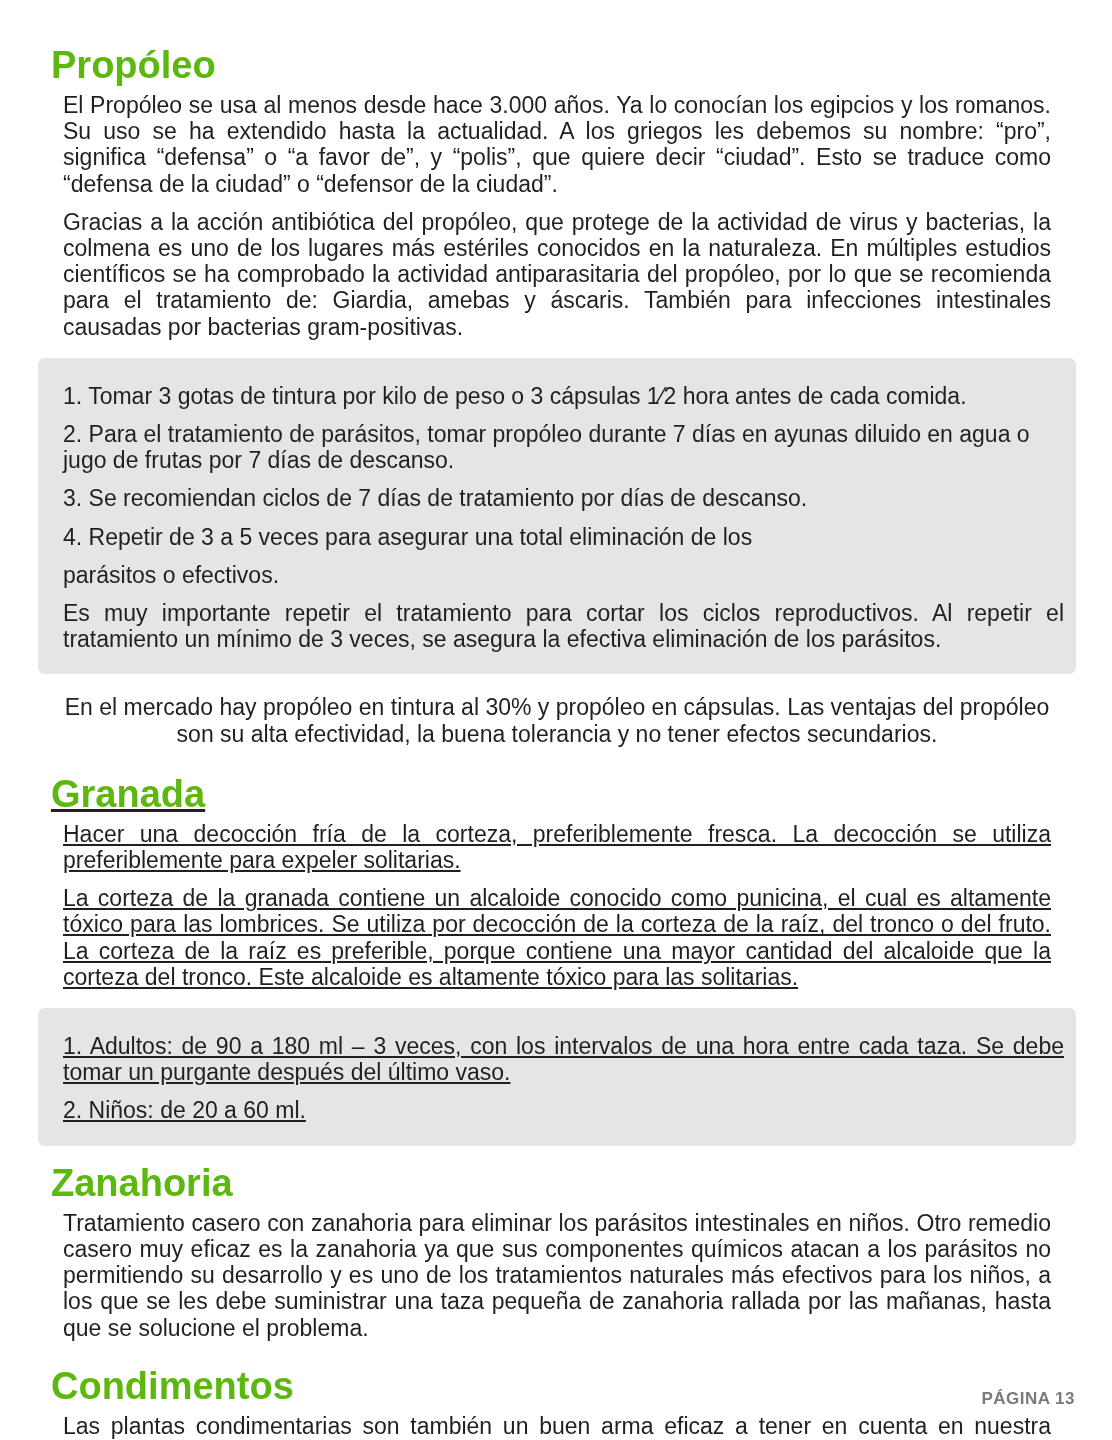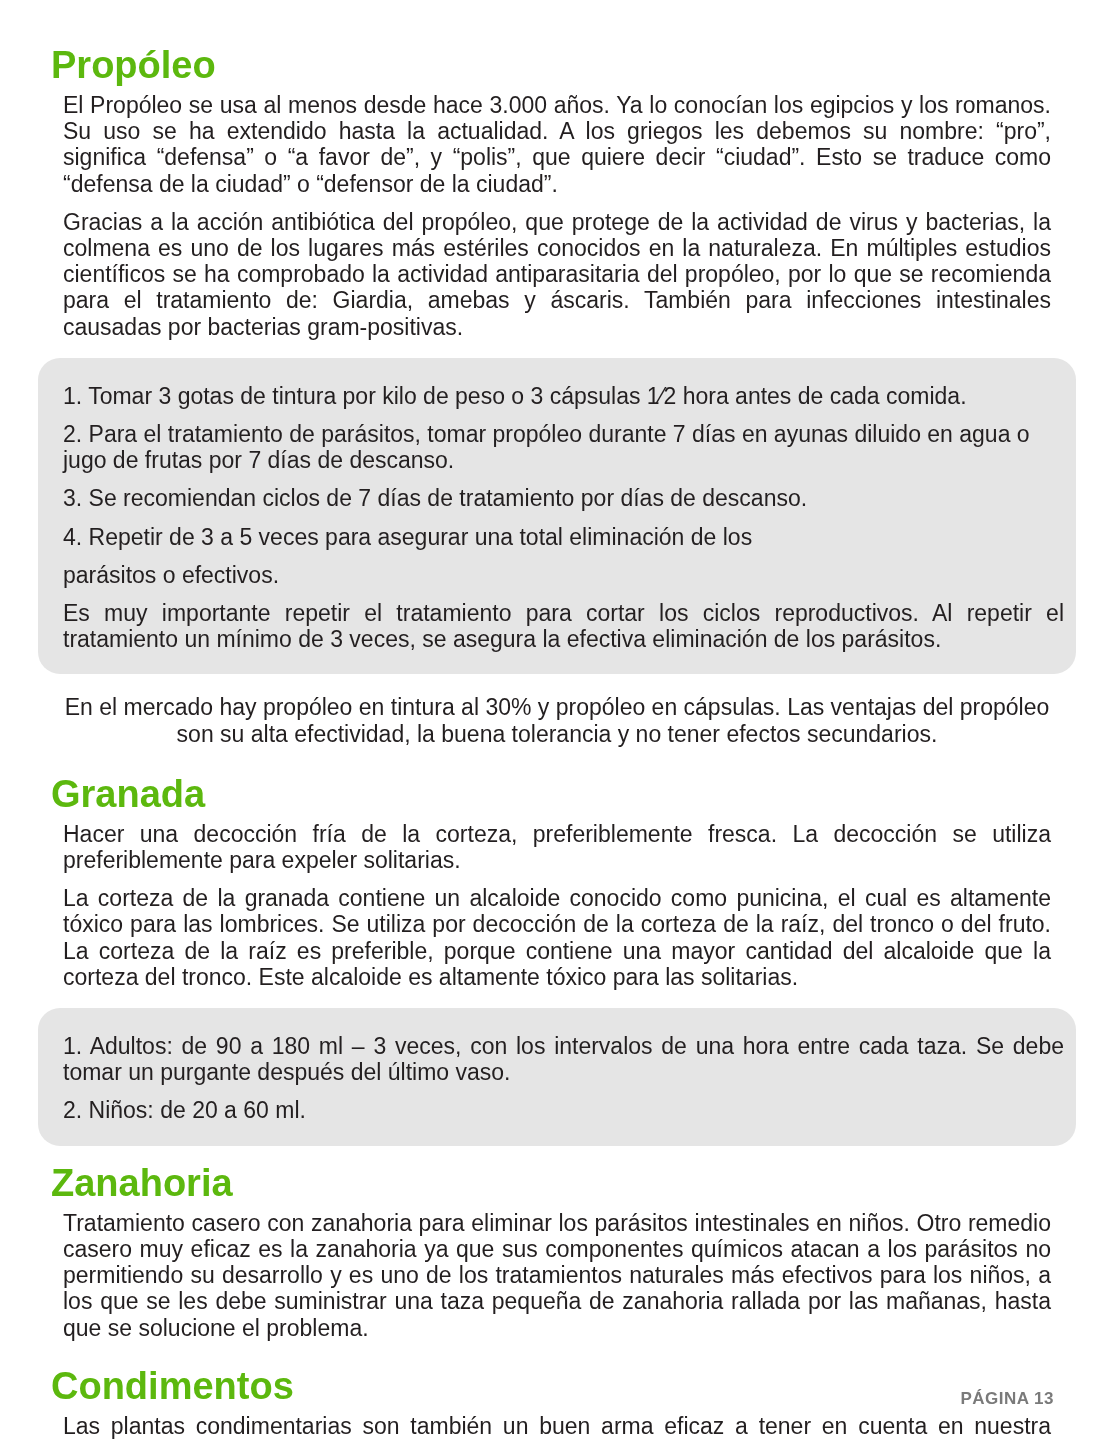--- a/index.html
+++ b/index.html
@@ -2,25 +2,25 @@
 <html><head>
 <meta charset="utf-8">
 <style>
   html, body { margin: 0; padding: 0; background: #ffffff; }
   body { width: 1112px; height: 1440px; position: relative; overflow: hidden;
          font-family: "Liberation Sans", sans-serif; color: #231f20; }
   .page { position: absolute; left: 51px; top: 50px; width: 1012px; }
   .heading { color: #5cb80e; font-weight: bold; font-size: 38px; line-height: 30px; margin: 0; }
   .para { font-size: 23px; line-height: 26.2px; margin: 12px; text-align: justify; }
   .para-left { text-align: center; }
-  .box { background: #e5e5e5; border-radius: 22px; margin-left: -13px; margin-right: -13px;
+  .box { background: #e5e5e5; border-radius: 7px; margin-left: -13px; margin-right: -13px;
          padding: 13px 0 10px 13px; }
   .box .para { text-align: left; }
   .box .para.just { text-align: justify; }
-  .footer { position: absolute; right: 58px; top: 1389px; font-size: 17px; font-weight: bold;
+  .footer { position: absolute; right: 37px; top: 1389px; font-size: 17px; font-weight: bold;
             color: #7a7a7a; letter-spacing: 0.5px; }
 </style>
 </head>
 <body>
 
 <div class="page">
 
   <section>
     <h2 class="heading">Propóleo</h2>
     <p class="para">El Propóleo se usa al menos desde hace 3.000 años. Ya lo conocían los egipcios y los romanos. Su uso se ha extendido hasta la actualidad. A los griegos les debemos su nombre: “pro”, significa “defensa” o “a favor de”, y “polis”, que quiere decir “ciudad”. Esto se traduce como “defensa de la ciudad” o “defensor de la ciudad”.</p>
@@ -29,21 +29,21 @@
       <p class="para">1. Tomar 3 gotas de tintura por kilo de peso o 3 cápsulas 1⁄2 hora antes de cada comida.</p>
       <p class="para">2. Para el tratamiento de parásitos, tomar propóleo durante 7 días en ayunas diluido en agua o jugo de frutas por 7 días de descanso.</p>
       <p class="para">3. Se recomiendan ciclos de 7 días de tratamiento por días de descanso.</p>
       <p class="para">4. Repetir de 3 a 5 veces para asegurar una total eliminación de los</p>
       <p class="para">parásitos o efectivos.</p>
       <p class="para just">Es muy importante repetir el tratamiento para cortar los ciclos reproductivos. Al repetir el tratamiento un mínimo de 3 veces, se asegura la efectiva eliminación de los parásitos.</p>
     </div>
     <p class="para para-left" style="margin-top:20px;">En el mercado hay propóleo en tintura al 30% y propóleo en cápsulas. Las ventajas del propóleo son su alta efectividad, la buena tolerancia y no tener efectos secundarios.</p>
   </section>
 
-  <section style="margin-top:32px;">
+  <section style="margin-top:32px;text-decoration:underline;">
     <h2 class="heading">Granada</h2>
     <p class="para">Hacer una decocción fría de la corteza, preferiblemente fresca. La decocción se utiliza preferiblemente para expeler solitarias.</p>
     <p class="para">La corteza de la granada contiene un alcaloide conocido como punicina, el cual es altamente tóxico para las lombrices. Se utiliza por decocción de la corteza de la raíz, del tronco o del fruto. La corteza de la raíz es preferible, porque contiene una mayor cantidad del alcaloide que la corteza del tronco. Este alcaloide es altamente tóxico para las solitarias.</p>
     <div class="box" style="margin-top:18px;">
       <p class="para just">1. Adultos: de 90 a 180 ml – 3 veces, con los intervalos de una hora entre cada taza. Se debe tomar un purgante después del último vaso.</p>
       <p class="para">2. Niños: de 20 a 60 ml.</p>
     </div>
   </section>
 
   <section style="margin-top:22px;">

